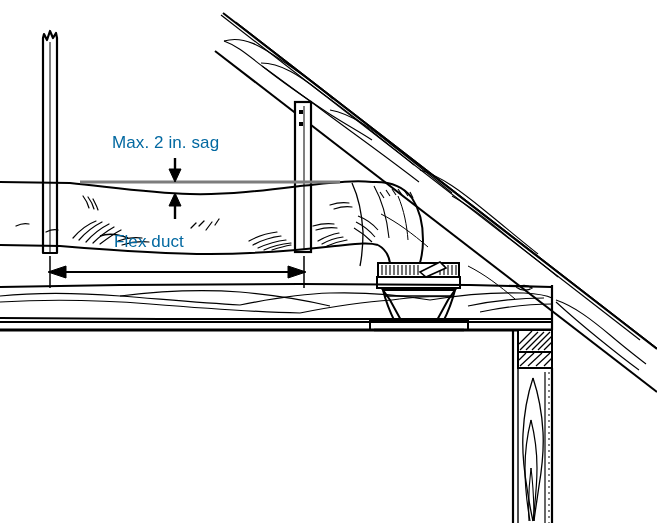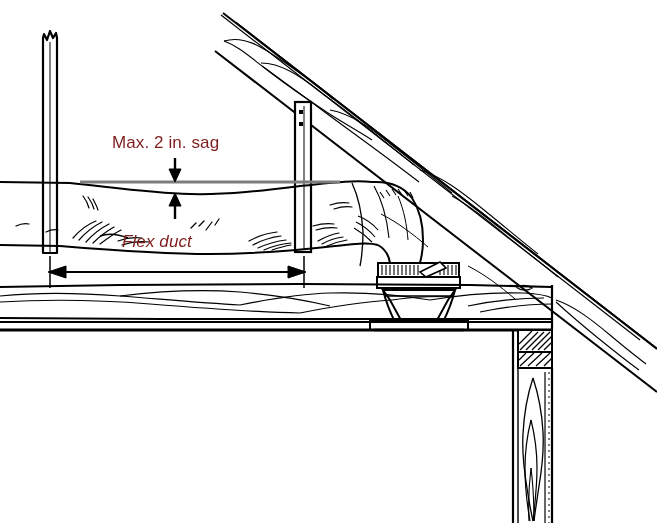--- a/index.html
+++ b/index.html
@@ -1,22 +1,22 @@
 <!DOCTYPE html>
 <html><head>
 <meta charset="utf-8">
 <style>
   html,body{margin:0;padding:0;background:#ffffff;}
   body{width:657px;height:523px;overflow:hidden;
        font-family:"Liberation Sans","DejaVu Sans",sans-serif;}
   #stage{position:relative;width:657px;height:523px;background:#fff;}
   #stage svg{position:absolute;left:0;top:0;}
-  .lbl{position:absolute;color:#7f1d1d;white-space:nowrap;text-align:right;}
+  .lbl{position:absolute;color:#0369a1;white-space:nowrap;text-align:right;}
   .lbl-sag{left:112px;top:133px;font-size:17px;letter-spacing:.1px;}
-  .lbl-flex{left:122px;top:232px;font-size:17px;letter-spacing:.1px;font-style:italic;}
+  .lbl-flex{left:114px;top:232px;font-size:17px;letter-spacing:.1px;}
   .lbl-dim{left:132px;top:262px;font-size:17px;letter-spacing:.1px;background:#fff;padding:0 3px;}
 </style>
 </head>
 <body>
 
 <div id="stage">
 
   <svg width="657" height="523" viewBox="0 0 657 523">
 
     <g fill="none" stroke="#000">

